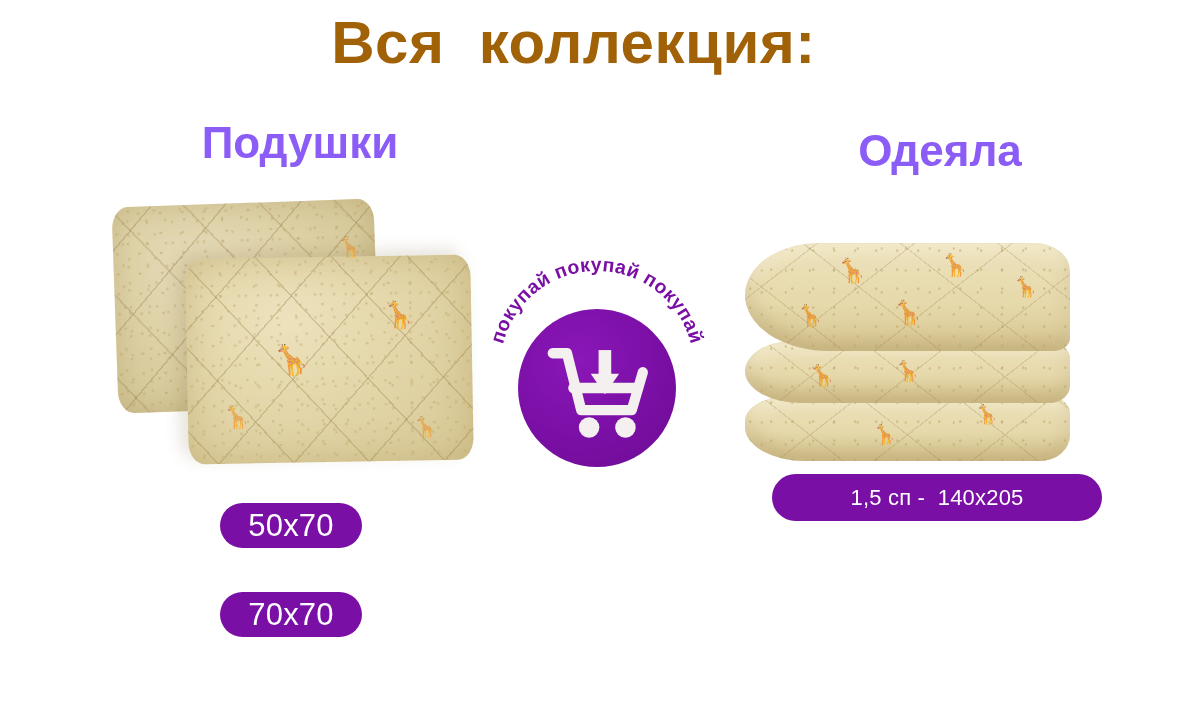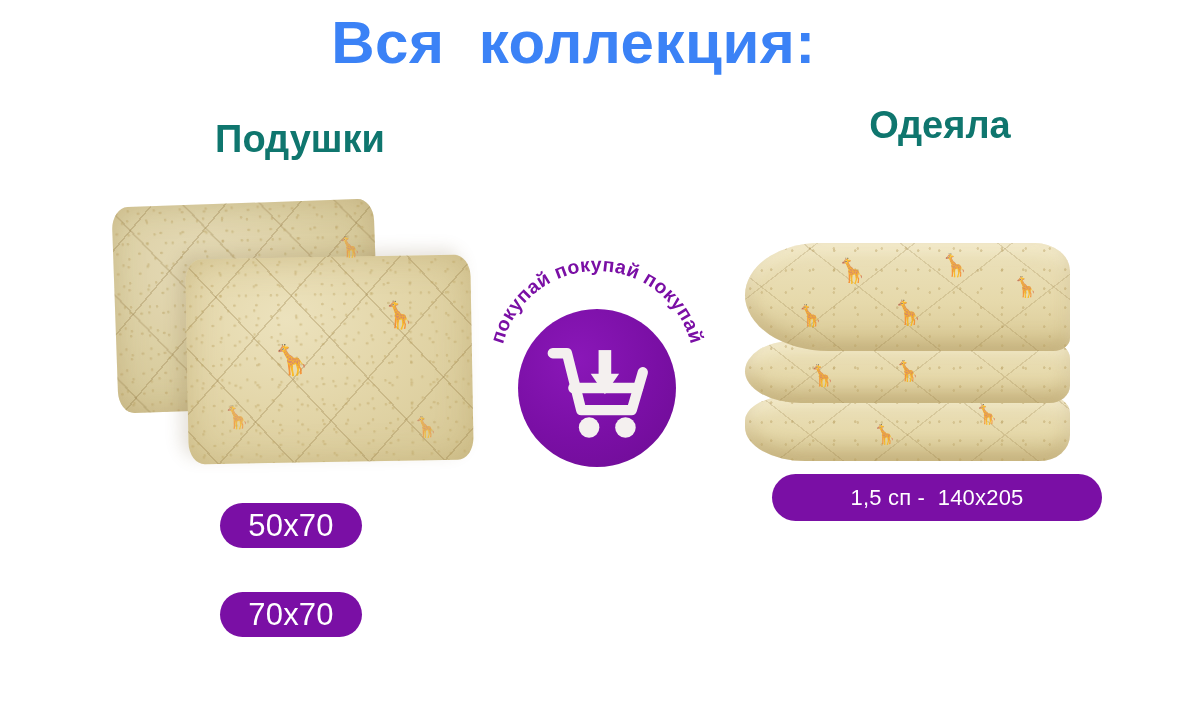--- a/index.html
+++ b/index.html
@@ -19,37 +19,37 @@
     background: #ffffff;
   }
 
   
   .title {
     position: absolute;
     top: 8px;
     left: 0;
     width: 1147px;
     text-align: center;
-    color: #3b82f6;
+    color: #a16207;
     font-size: 60px;
     font-weight: 700;
     letter-spacing: 0.5px;
     white-space: pre;
   }
 
   
   .section-heading {
     position: absolute;
-    color: #0f766e;
-    font-size: 38px;
+    color: #8b5cf6;
+    font-size: 44px;
     font-weight: 700;
     white-space: pre;
   }
   .heading-pillows { top: 118px; left: 60px; width: 480px; text-align: center; }
-  .heading-blankets { top: 104px; left: 700px; width: 480px; text-align: center; }
+  .heading-blankets { top: 126px; left: 700px; width: 480px; text-align: center; }
 
   
   .photo {
     position: absolute;
   }
 
   
   .pillows { left: 105px; top: 195px; width: 370px; height: 285px; }
 
   .pillow {

